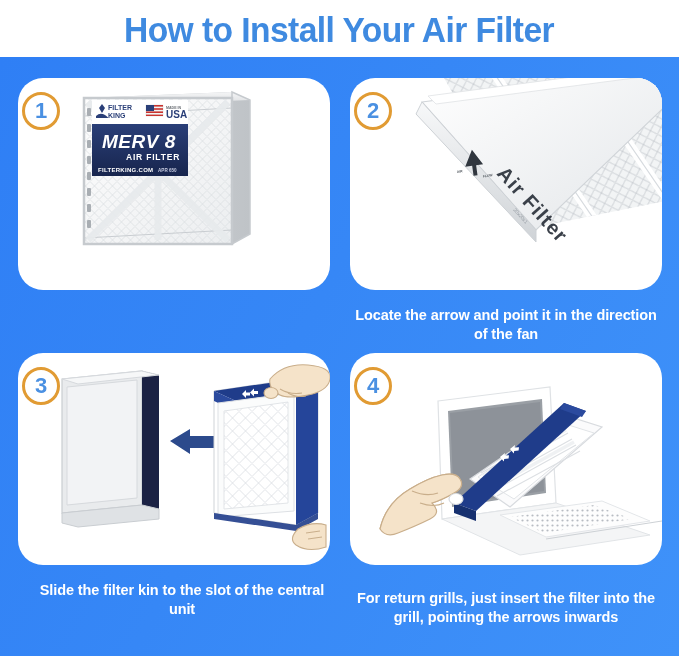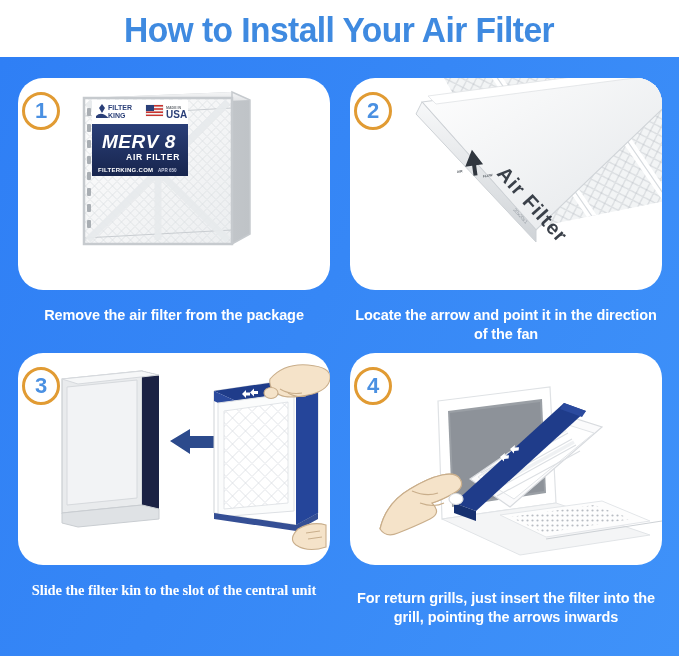--- a/index.html
+++ b/index.html
@@ -111,21 +111,21 @@
   #step1 .caption { left: 0; top: 228px; width: 312px; }
 
   #step2 { left: 350px; top: 21px; width: 312px; height: 332px; }
   #step2 .card { width: 312px; height: 212px; }
   #step2 .badge { left: 4px; top: 14px; }
   #step2 .caption { left: 0; top: 228px; width: 312px; }
 
   #step3 { left: 18px;  top: 296px; width: 312px; height: 300px; }
   #step3 .card { width: 312px; height: 212px; }
   #step3 .badge { left: 4px; top: 14px; }
-  #step3 .caption { left: 0; top: 228px; width: 312px; font-family: Liberation Serif, serif; }
+  #step3 .caption { left: 8px; top: 228px; width: 312px; }
 
   #step4 { left: 350px; top: 296px; width: 312px; height: 300px; }
   #step4 .card { width: 312px; height: 212px; }
   #step4 .badge { left: 4px; top: 14px; }
   #step4 .caption { left: 0; top: 228px; width: 312px; margin-top: 8px; }
 
   svg { display: block; }
 </style>
 </head>
 <body>
@@ -222,21 +222,20 @@
             <rect x="74" y="46" width="96" height="52" fill="url(#navyLbl)"></rect>
             <text x="84" y="70" font-family="Liberation Sans Narrow, Liberation Sans, sans-serif" font-size="19" font-style="italic" font-weight="bold" fill="#ffffff" letter-spacing="0.5">MERV 8</text>
             <text x="108" y="82" font-family="Liberation Sans, sans-serif" font-size="8.5" font-weight="bold" fill="#ffffff" letter-spacing="0.8">AIR FILTER</text>
             <text x="80" y="94" font-family="Liberation Sans, sans-serif" font-size="6" font-weight="bold" fill="#ffffff" letter-spacing="0.3">FILTERKING.COM</text>
             <text x="140" y="94" font-family="Liberation Sans, sans-serif" font-size="4.6" font-weight="bold" fill="#c6cbe0">APR 650</text>
           </svg>
         </div>
         <div class="badge">
           <span>1</span>
         </div>
-        <div class="caption">Remove the air filter from the package</div>
       </div>
 
       <div class="step" id="step2">
         <div class="card">
           <svg class="scene" viewBox="0 0 312 212">
             <defs>
               <linearGradient id="edgeG" x1="0" y1="0" x2="1" y2="1">
                 <stop offset="0" stop-color="#ffffff"></stop>
                   <stop offset="1" stop-color="#e3e6e9"></stop>
               </linearGradient>

